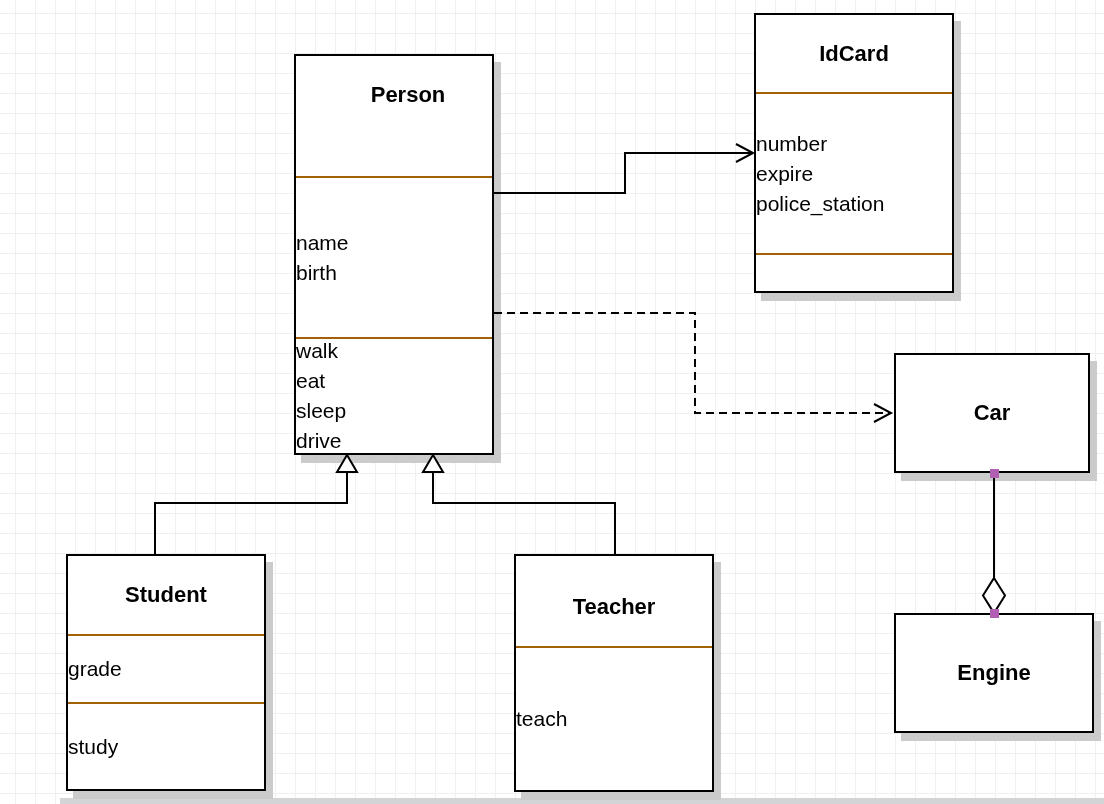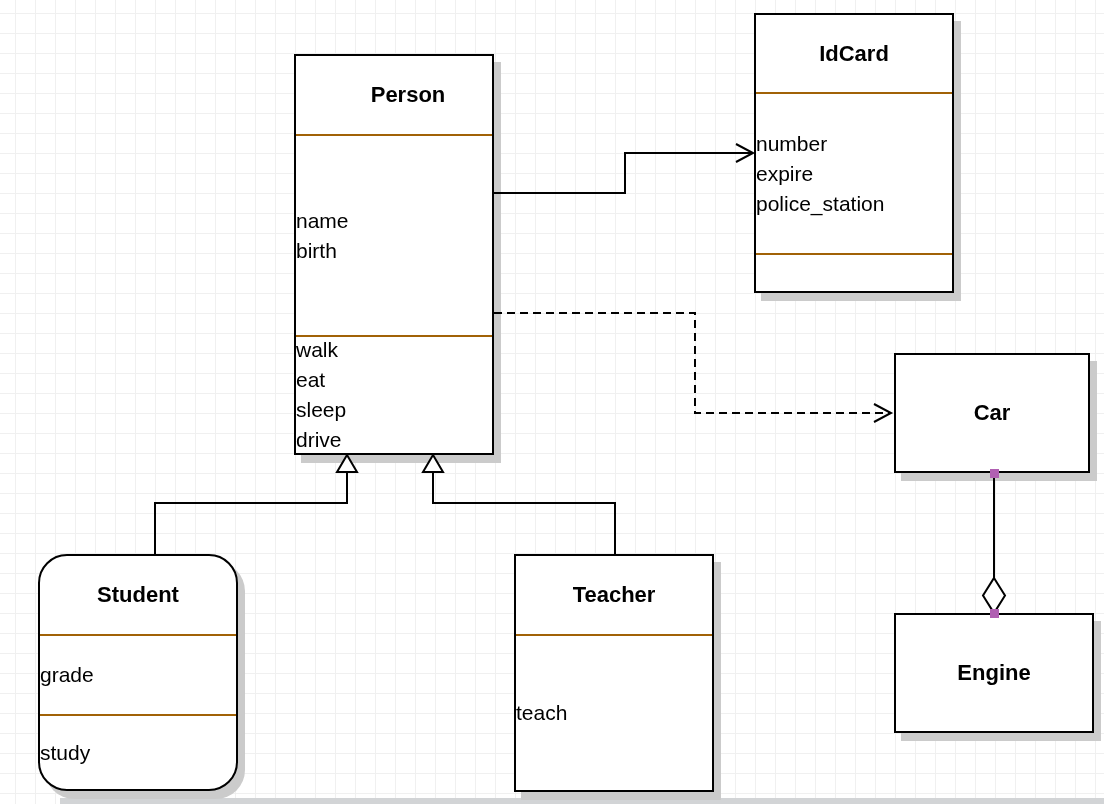--- a/index.html
+++ b/index.html
@@ -75,21 +75,21 @@
   #connector-layer * { pointer-events: auto; }
 </style>
 </head>
 <body>
 
 <div id="stage">
   <div id="canvas-edge-strip"></div>
   <div id="boxes">
       <div class="class-box" style="left: 294px; top: 54px; width: 200px; height: 401px;">
         <div class="class-title" style="height: 78px; padding-left: 28px;">Person</div>
-        <div class="compartment" style="height: 201px;">
+        <div class="compartment" style="height: 161px; margin-top: 42px;">
           <div class="member">name</div>
           <div class="member">birth</div>
         </div>
         <div class="compartment fill">
           <div class="member">walk</div>
           <div class="member">eat</div>
           <div class="member">sleep</div>
           <div class="member">drive</div>
         </div>
       </div>
@@ -101,31 +101,31 @@
           <div class="member">police_station</div>
         </div>
         <div class="compartment fill"></div>
       </div>
       <div class="class-box" style="left: 894px; top: 353px; width: 196px; height: 120px;">
         <div class="class-title fill">Car</div>
       </div>
       <div class="class-box" style="left: 894px; top: 613px; width: 200px; height: 120px;">
         <div class="class-title fill">Engine</div>
       </div>
-      <div class="class-box" style="left: 38px; top: 554px; width: 200px; height: 237px; border-radius: 29px;">
+      <div class="class-box" style="left: 66px; top: 554px; width: 200px; height: 237px;">
         <div class="class-title" style="height: 78px;">Student</div>
-        <div class="compartment" style="height: 80px;">
+        <div class="compartment" style="height: 68px;">
           <div class="member">grade</div>
         </div>
         <div class="compartment fill">
           <div class="member">study</div>
         </div>
       </div>
       <div class="class-box" style="left: 514px; top: 554px; width: 200px; height: 238px;">
-        <div class="class-title" style="height: 78px;">Teacher</div>
+        <div class="class-title" style="height: 78px; margin-top: 12px;">Teacher</div>
         <div class="compartment fill">
           <div class="member">teach</div>
         </div>
       </div>
     </div>
   <svg id="connector-layer" width="1104" height="804" viewBox="0 0 1104 804">
       <g>
         <polyline points="494,193 625,193 625,153 752,153" fill="none" stroke="#000000" stroke-width="2"></polyline>
         <polyline points="736,144 753,153 736,162" fill="none" stroke="#000000" stroke-width="2"></polyline>
       </g>

